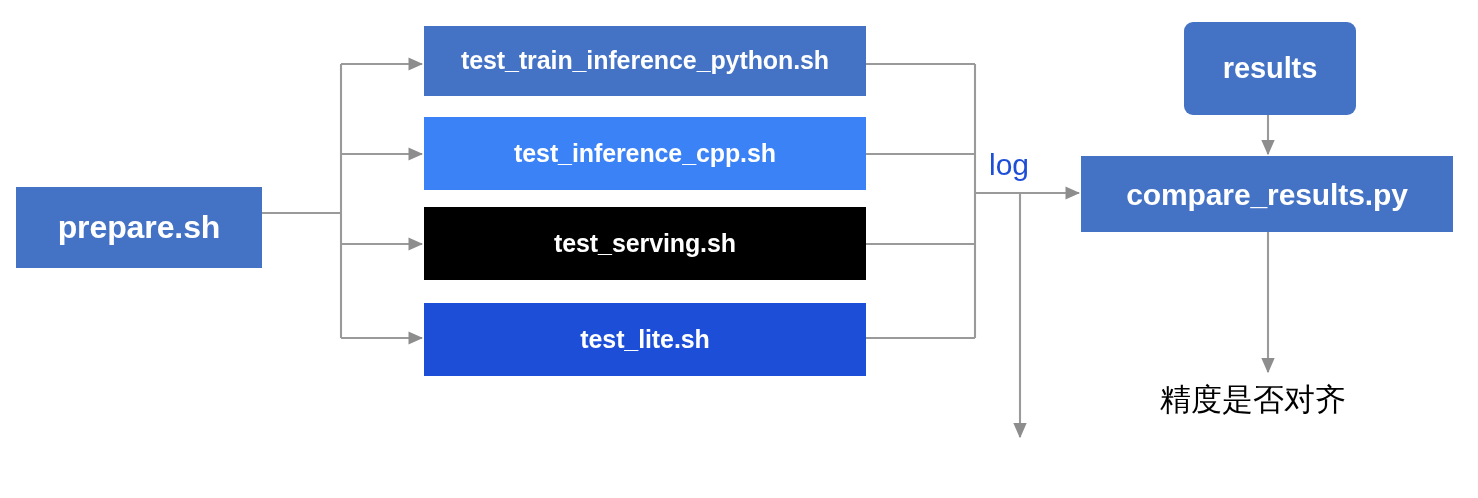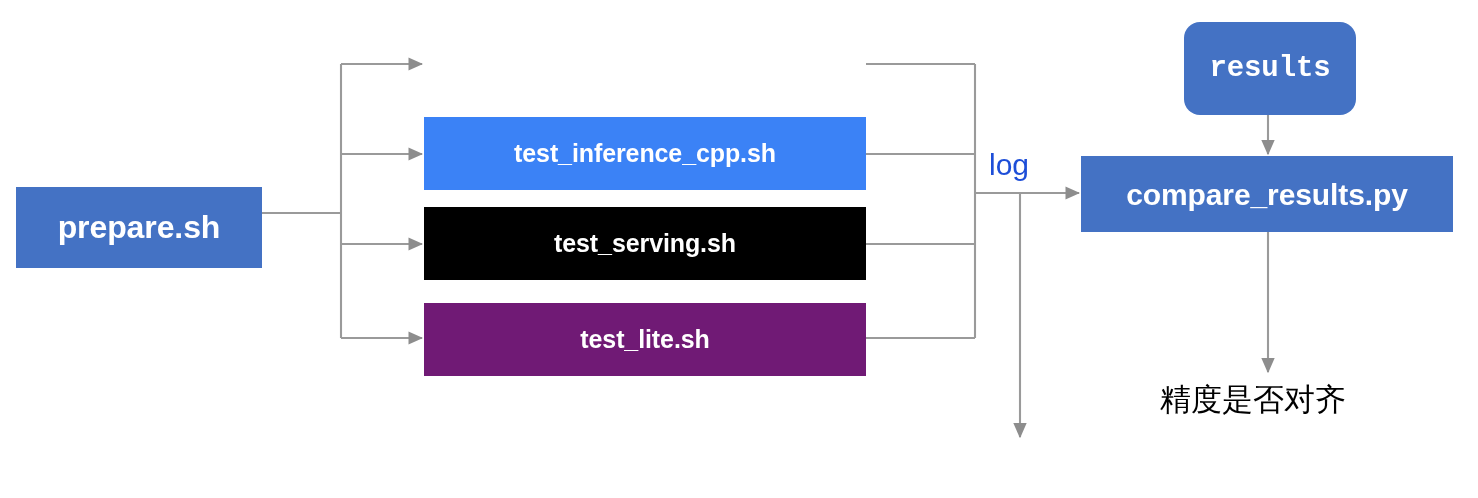--- a/index.html
+++ b/index.html
@@ -41,22 +41,21 @@
     text-align: center;
     line-height: 1.1;
     letter-spacing: -0.1px;
     padding: 0 8px;
   }
   .node-label {
     display: block;
     white-space: nowrap;
   }
   .node.rounded {
-    border-radius: 16px;
-    font-family: Liberation Mono, monospace;
+    border-radius: 9px;
   }
   
   #node-prepare      { left:  16px; top: 174px; width: 246px; height:  81px; font-size: 32px; margin-top: 13px; }
   #node-train        { left: 424px; top:  26px; width: 442px; height:  70px; font-size: 25px; }
   #node-cpp          { left: 424px; top: 117px; width: 442px; height:  73px; font-size: 25px; }
   #node-serving      { left: 424px; top: 207px; width: 442px; height:  73px; font-size: 25px; }
   #node-lite         { left: 424px; top: 303px; width: 442px; height:  73px; font-size: 25px; }
   #node-results      { left:1184px; top:  22px; width: 172px; height:  93px; font-size: 29px; }
   #node-compare      { left:1081px; top: 156px; width: 372px; height:  76px; font-size: 30px; align-items: center; }
 
@@ -123,30 +122,33 @@
       <path d="M 1268 115 L 1268 154" marker-end="url(#arrow-down)"></path>
 
       <path d="M 1268 232 L 1268 372" marker-end="url(#arrow-down)"></path>
     </g>
   </svg>
 
   <div class="node" id="node-prepare" style="background:#4472c4;">
     <span class="node-label">prepare.sh</span>
   </div>
 
+  <div class="node" id="node-train" style="background:#4472c4;">
+    <span class="node-label">test_train_inference_python.sh</span>
+  </div>
 
   <div class="node" id="node-cpp" style="background:#3b82f6;">
     <span class="node-label">test_inference_cpp.sh</span>
   </div>
 
   <div class="node" id="node-serving" style="background:#000000;">
     <span class="node-label">test_serving.sh</span>
   </div>
 
-  <div class="node" id="node-lite" style="background:#701a75;">
+  <div class="node" id="node-lite" style="background:#1d4ed8;">
     <span class="node-label">test_lite.sh</span>
   </div>
 
   <div class="node rounded" id="node-results" style="background:#4472c4;">
     <span class="node-label">results</span>
   </div>
 
   <div class="node" id="node-compare" style="background:#4472c4;">
     <span class="node-label">compare_results.py</span>
   </div>

